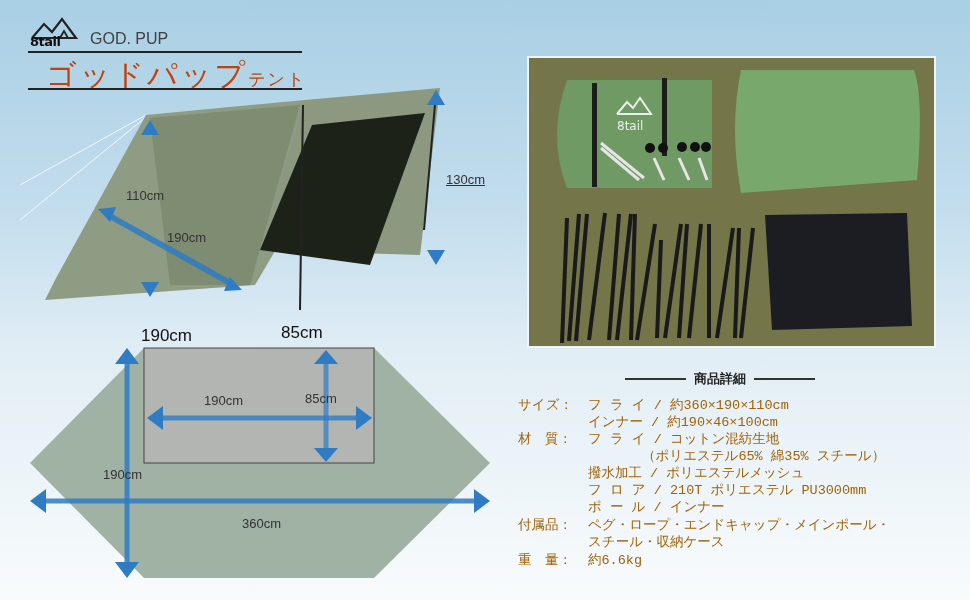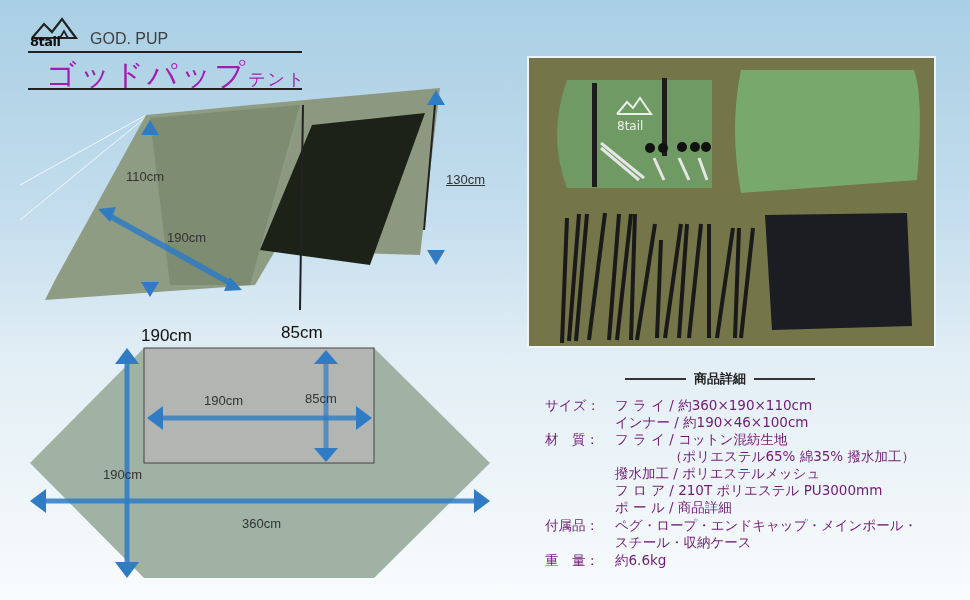--- a/index.html
+++ b/index.html
@@ -4,28 +4,28 @@
 <style>
   html,body{margin:0;padding:0;}
   body{width:970px;height:600px;overflow:hidden;position:relative;
     background:linear-gradient(180deg,#a9cfe4 0%,#c3dded 35%,#e2eef5 60%,#f8fbfc 100%);
     font-family:"DejaVu Sans","Liberation Sans",sans-serif;color:#222;}
   .abs{position:absolute;}
   .logo{left:30px;top:10px;width:50px;height:40px;}
   .brand{left:30px;top:34px;font-size:13px;font-weight:bold;color:#111;letter-spacing:-0.5px;}
   .subtitle{left:90px;top:30px;font-size:16px;color:#404040;font-family:"Liberation Sans",sans-serif;}
   .rule{height:1.5px;background:#222;}
-  .title{left:46px;top:55px;font-size:30px;color:#a21caf;letter-spacing:3px;font-family:Liberation Mono, monospace;}
+  .title{left:46px;top:55px;font-size:30px;color:#c2410c;letter-spacing:3px;font-family:Liberation Mono, monospace;}
   .title small{font-size:17px;letter-spacing:2px;}
   .dim{font-size:13px;color:#333;font-family:"Liberation Sans",sans-serif;}
   .dim-lg{font-size:17px;color:#111;font-family:"Liberation Sans",sans-serif;}
   .photo{left:527px;top:56px;width:409px;height:292px;background:#8a8458;border:2px solid #eef4f7;box-sizing:border-box;overflow:hidden;}
   .specs-head{left:625px;top:370px;width:190px;display:flex;align-items:center;gap:8px;font-size:13px;font-weight:bold;}
   .specs-head .ln{flex:1;height:1.5px;background:#333;}
-  .spec-row{position:absolute;left:545px;font-size:13.5px;line-height:17px;color:#701a75;white-space:nowrap;}
+  .spec-row{position:absolute;left:518px;font-size:13.5px;line-height:17px;color:#a16207;white-space:nowrap;font-family:Liberation Mono, monospace;}
   .spec-label{display:inline-block;width:70px;}
 </style>
 </head>
 <body>
 
 <svg class="abs logo" viewBox="0 0 50 24" width="50" height="24" style="top:8px;left:30px">
   <polyline points="2,22 14,8 22,16 32,3 46,22 2,22" fill="none" stroke="#222" stroke-width="2.2"></polyline>
   <polyline points="30,22 34,15 38,22" fill="none" stroke="#222" stroke-width="1.8"></polyline>
 </svg>
 <div class="abs brand">8tail</div>
@@ -53,21 +53,21 @@
   <line x1="130" y1="42" x2="130" y2="205" stroke="url(#fadeV)" stroke-width="6"></line>
   <polygon points="130,35 121,50 139,50" fill="#2f7cc4"></polygon>
   <polygon points="130,212 121,197 139,197" fill="#2f7cc4"></polygon>
   <line x1="88" y1="130" x2="210" y2="198" stroke="#2f7cc4" stroke-width="6" opacity=".85"></line>
   <polygon points="78,124 96,122 90,137" fill="#2f7cc4"></polygon>
   <polygon points="222,205 204,206 210,192" fill="#2f7cc4"></polygon>
   <line x1="416" y1="18" x2="416" y2="168" stroke="url(#fadeV)" stroke-width="6"></line>
   <polygon points="416,5 407,20 425,20" fill="#2f7cc4"></polygon>
   <polygon points="416,180 407,165 425,165" fill="#2f7cc4"></polygon>
 </svg>
-<div class="abs dim" style="left:126px;top:169px;">110cm</div>
+<div class="abs dim" style="left:126px;top:188px;">110cm</div>
 <div class="abs dim" style="left:167px;top:230px;">190cm</div>
 <div class="abs dim" style="left:446px;top:172px;text-decoration:underline;">130cm</div>
 
 <svg class="abs" style="left:0;top:320px" width="500" height="280" viewBox="0 0 500 280">
   <polygon points="30,143 144,28 374,28 490,143 374,258 144,258" fill="#9fb2a4"></polygon>
   <rect x="144" y="28" width="230" height="115" fill="#b3b5b3" stroke="#444" stroke-width="1"></rect>
   <line x1="127" y1="40" x2="127" y2="245" stroke="#2f7cc4" stroke-width="5" opacity=".85"></line>
   <polygon points="127,28 115,44 139,44" fill="#2f7cc4"></polygon>
   <polygon points="127,258 115,242 139,242" fill="#2f7cc4"></polygon>
   <line x1="40" y1="181" x2="478" y2="181" stroke="#2f7cc4" stroke-width="5" opacity=".85"></line>
@@ -135,19 +135,19 @@
 
 <div class="abs specs-head">
   <span class="ln"></span>
   <span>商品詳細</span>
   <span class="ln"></span>
 </div>
 
 <div class="spec-row" style="top:397px"><span class="spec-label">サイズ：</span><span>フ ラ イ / 約360×190×110cm</span></div>
 <div class="spec-row" style="top:414px"><span class="spec-label"></span><span>インナー / 約190×46×100cm</span></div>
 <div class="spec-row" style="top:431px"><span class="spec-label">材　質：</span><span>フ ラ イ / コットン混紡生地</span></div>
-<div class="spec-row" style="top:448px"><span class="spec-label"></span><span>　　　　（ポリエステル65% 綿35% 撥水加工）</span></div>
+<div class="spec-row" style="top:448px"><span class="spec-label"></span><span>　　　　（ポリエステル65% 綿35% スチール）</span></div>
 <div class="spec-row" style="top:465px"><span class="spec-label"></span><span>撥水加工 / ポリエステルメッシュ</span></div>
 <div class="spec-row" style="top:482px"><span class="spec-label"></span><span>フ ロ ア / 210T ポリエステル PU3000mm</span></div>
-<div class="spec-row" style="top:499px"><span class="spec-label"></span><span>ポ ー ル / 商品詳細</span></div>
+<div class="spec-row" style="top:499px"><span class="spec-label"></span><span>ポ ー ル / インナー</span></div>
 <div class="spec-row" style="top:517px"><span class="spec-label">付属品：</span><span>ペグ・ロープ・エンドキャップ・メインポール・</span></div>
 <div class="spec-row" style="top:534px"><span class="spec-label"></span><span>スチール・収納ケース</span></div>
 <div class="spec-row" style="top:552px"><span class="spec-label">重　量：</span><span>約6.6kg</span></div>
 
 </body></html>

